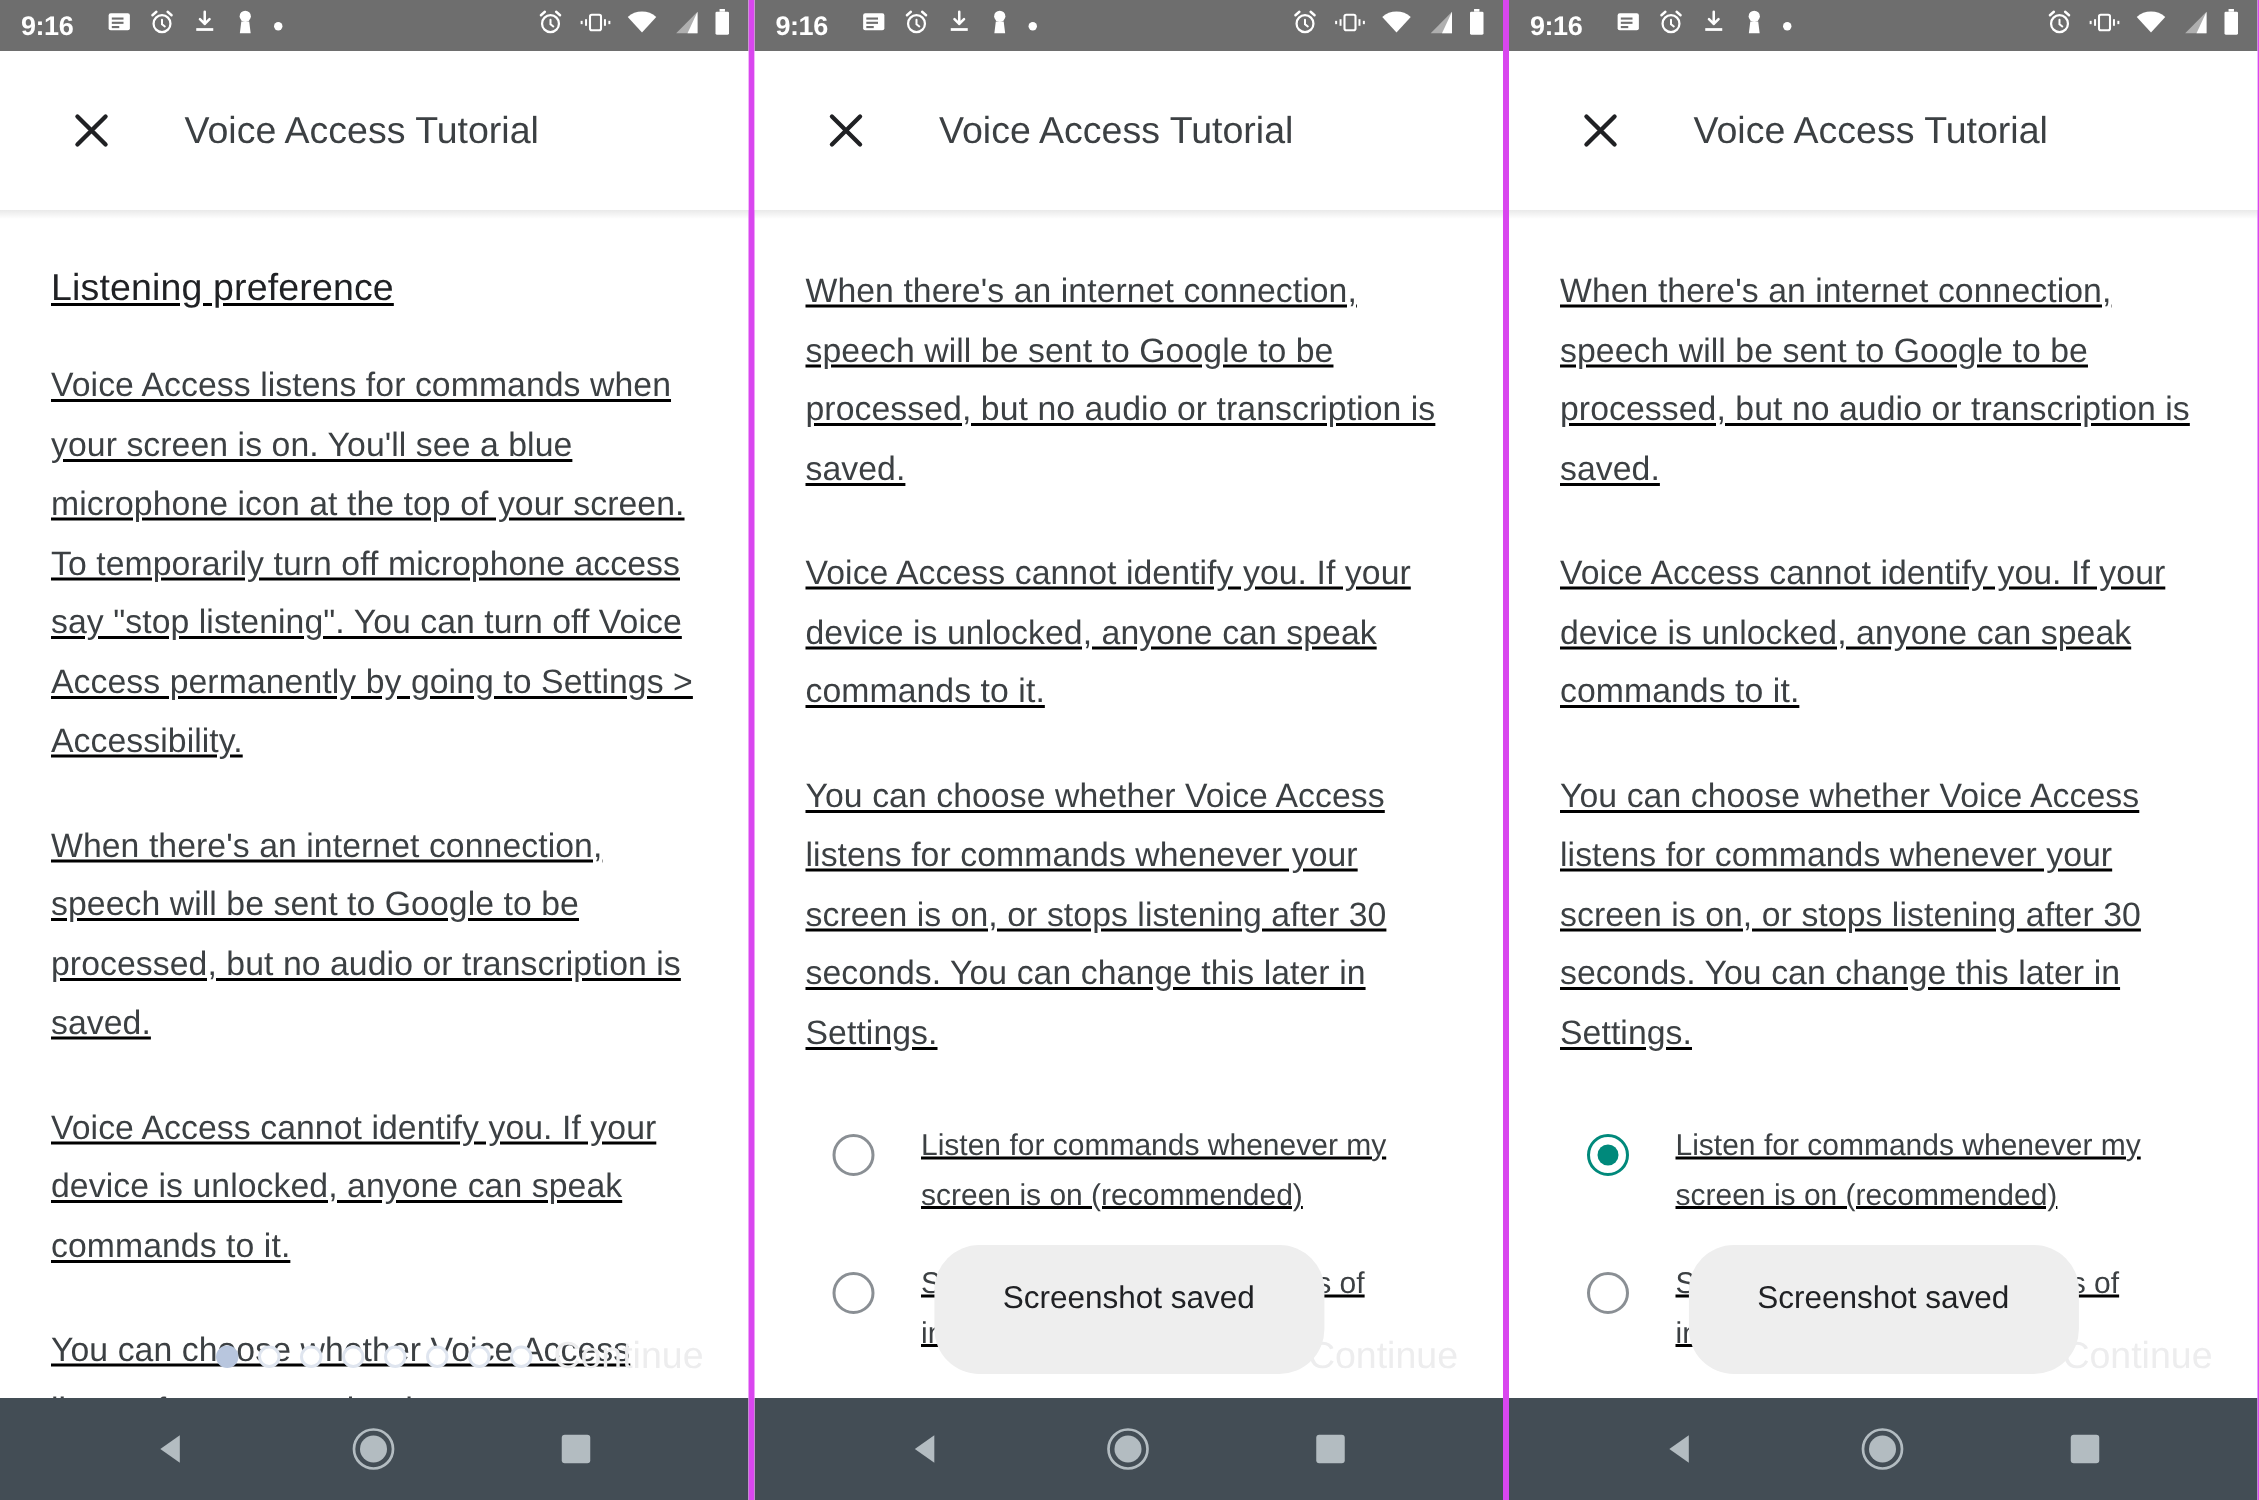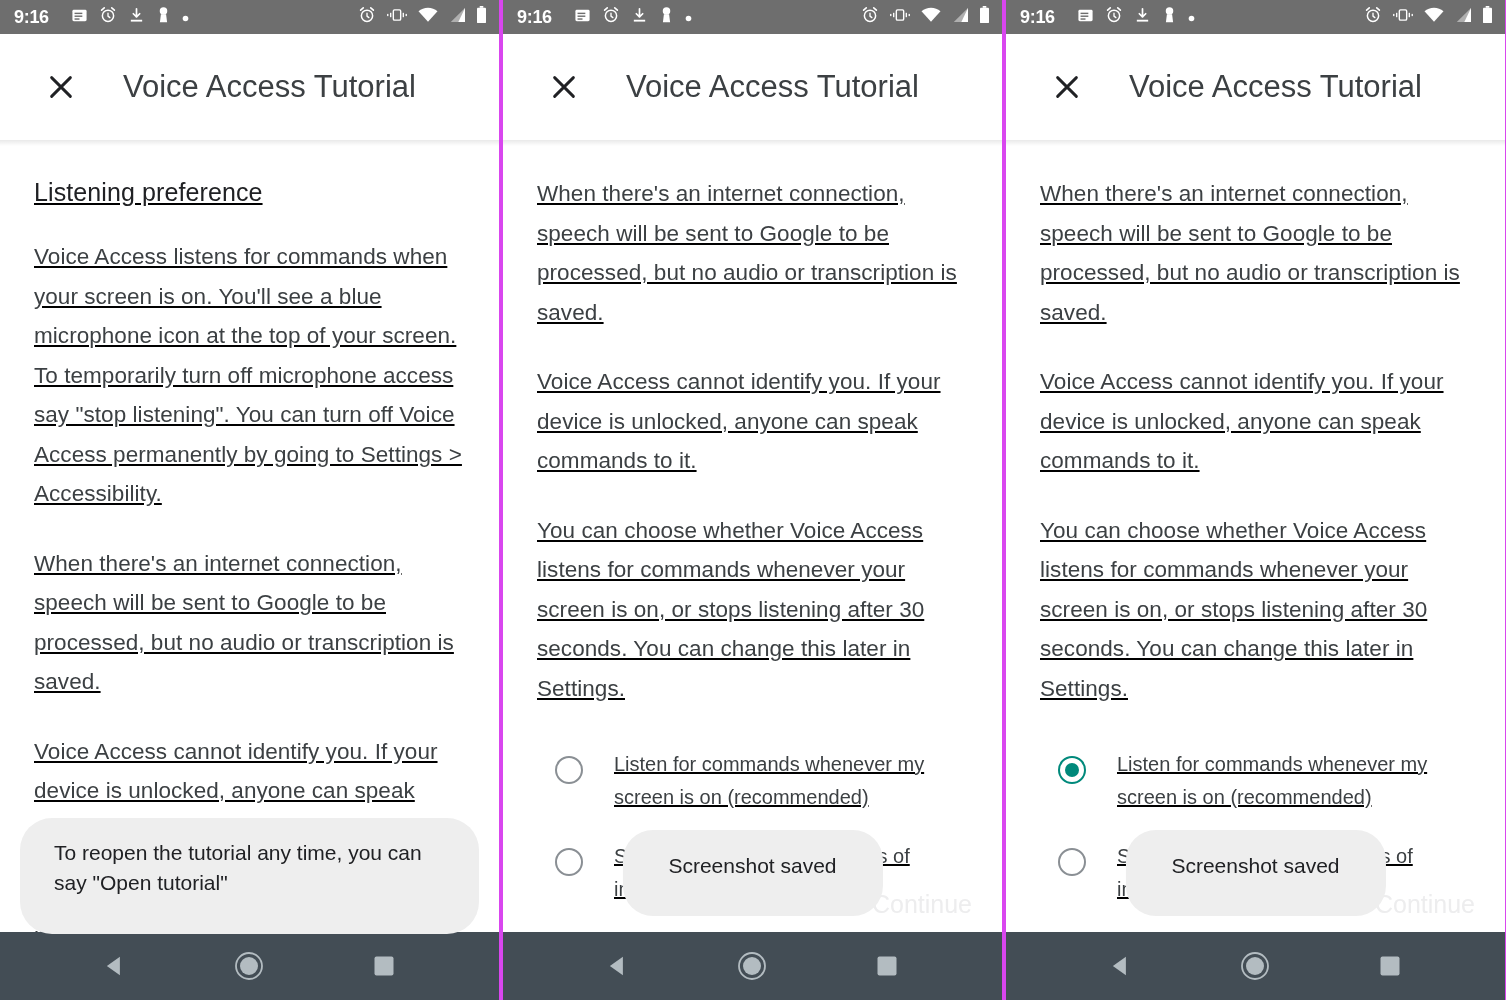--- a/index.html
+++ b/index.html
@@ -61,21 +61,21 @@
     height: 6px;
     background: linear-gradient(to bottom, rgba(0,0,0,0.085), rgba(0,0,0,0));
     pointer-events: none;
   }
   .close-btn {
     width: 34px; height: 34px;
     display: flex; align-items: center; justify-content: center;
     cursor: pointer;
   }
   .appbar-title {
-    font-size: 31px;
+    font-size: 25px;
     color: #3c4043;
     margin-left: 45px;
     white-space: nowrap;
   }
 
   
   .content {
     position: absolute;
     left: 0; right: 0;
     top: 140px;
@@ -307,21 +307,20 @@
         <span class="dot"></span>
         <span class="dot"></span>
         <span class="dot"></span>
         <span class="dot"></span>
         <span class="dot"></span>
         <span class="dot"></span>
       </div>
       <div class="continue-btn">Continue</div>
     </div>
 
-    <div class="toast snackbar-wide">To reopen the tutorial any time, you can say "Open tutorial"</div>
 
     <div class="navbar">
       <div class="nav-btn">
           <svg width="26" height="26" viewBox="0 0 24 24">
             <path d="M16.5 3.5 L16.5 20.5 L4.5 12 Z" fill="#b3bcc1"></path>
           </svg>
         </div>
       <div class="nav-btn">
           <svg width="30" height="30" viewBox="0 0 30 30">
             <circle cx="15" cy="15" r="13" fill="none" stroke="#b3bcc1" stroke-width="1.8"></circle>

